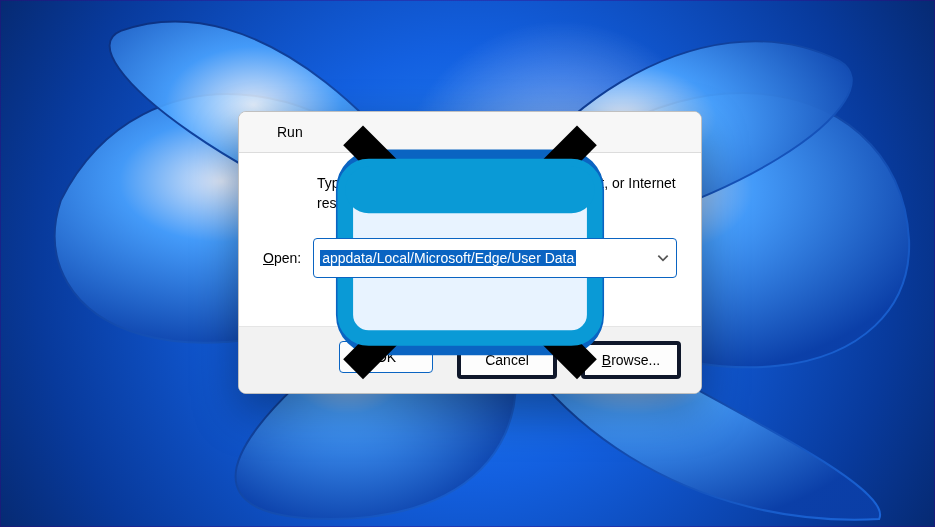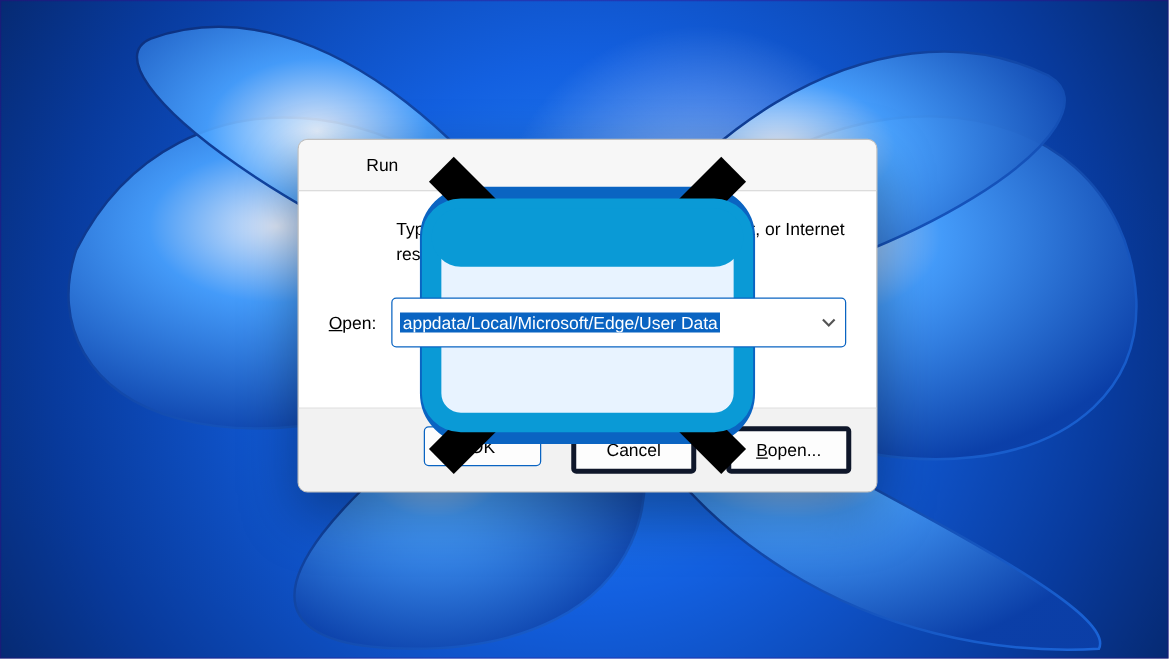--- a/index.html
+++ b/index.html
@@ -39,21 +39,20 @@
     overflow: hidden;
   }
 
   .titlebar {
     display: flex;
     align-items: center;
     height: 40px;
     padding: 0 6px 0 10px;
     border-bottom: 1px solid #dcdcdc;
     background: #f7f7f7;
-    gap: 16px;
   }
   .titlebar .run-icon {
     width: 18px; height: 18px;
     margin-right: 10px;
     display: flex; align-items: center; justify-content: center;
   }
   .titlebar .title-text { flex: 0 0 auto; font-size: 14px; }
   .titlebar .spacer { flex: 1 1 auto; }
   .close-btn {
     width: 46px; height: 32px;
@@ -224,18 +223,18 @@
     </div>
 
     <div class="button-row">
       <div class="btn default">
         <span>OK</span>
       </div>
       <div class="btn">
         <span>Cancel</span>
       </div>
       <div class="btn">
-        <span><span class="ul">B</span><span>open...</span></span>
+        <span><span class="ul">B</span><span>rowse...</span></span>
       </div>
     </div>
 
   </div>
 </div>
 
 </body></html>

